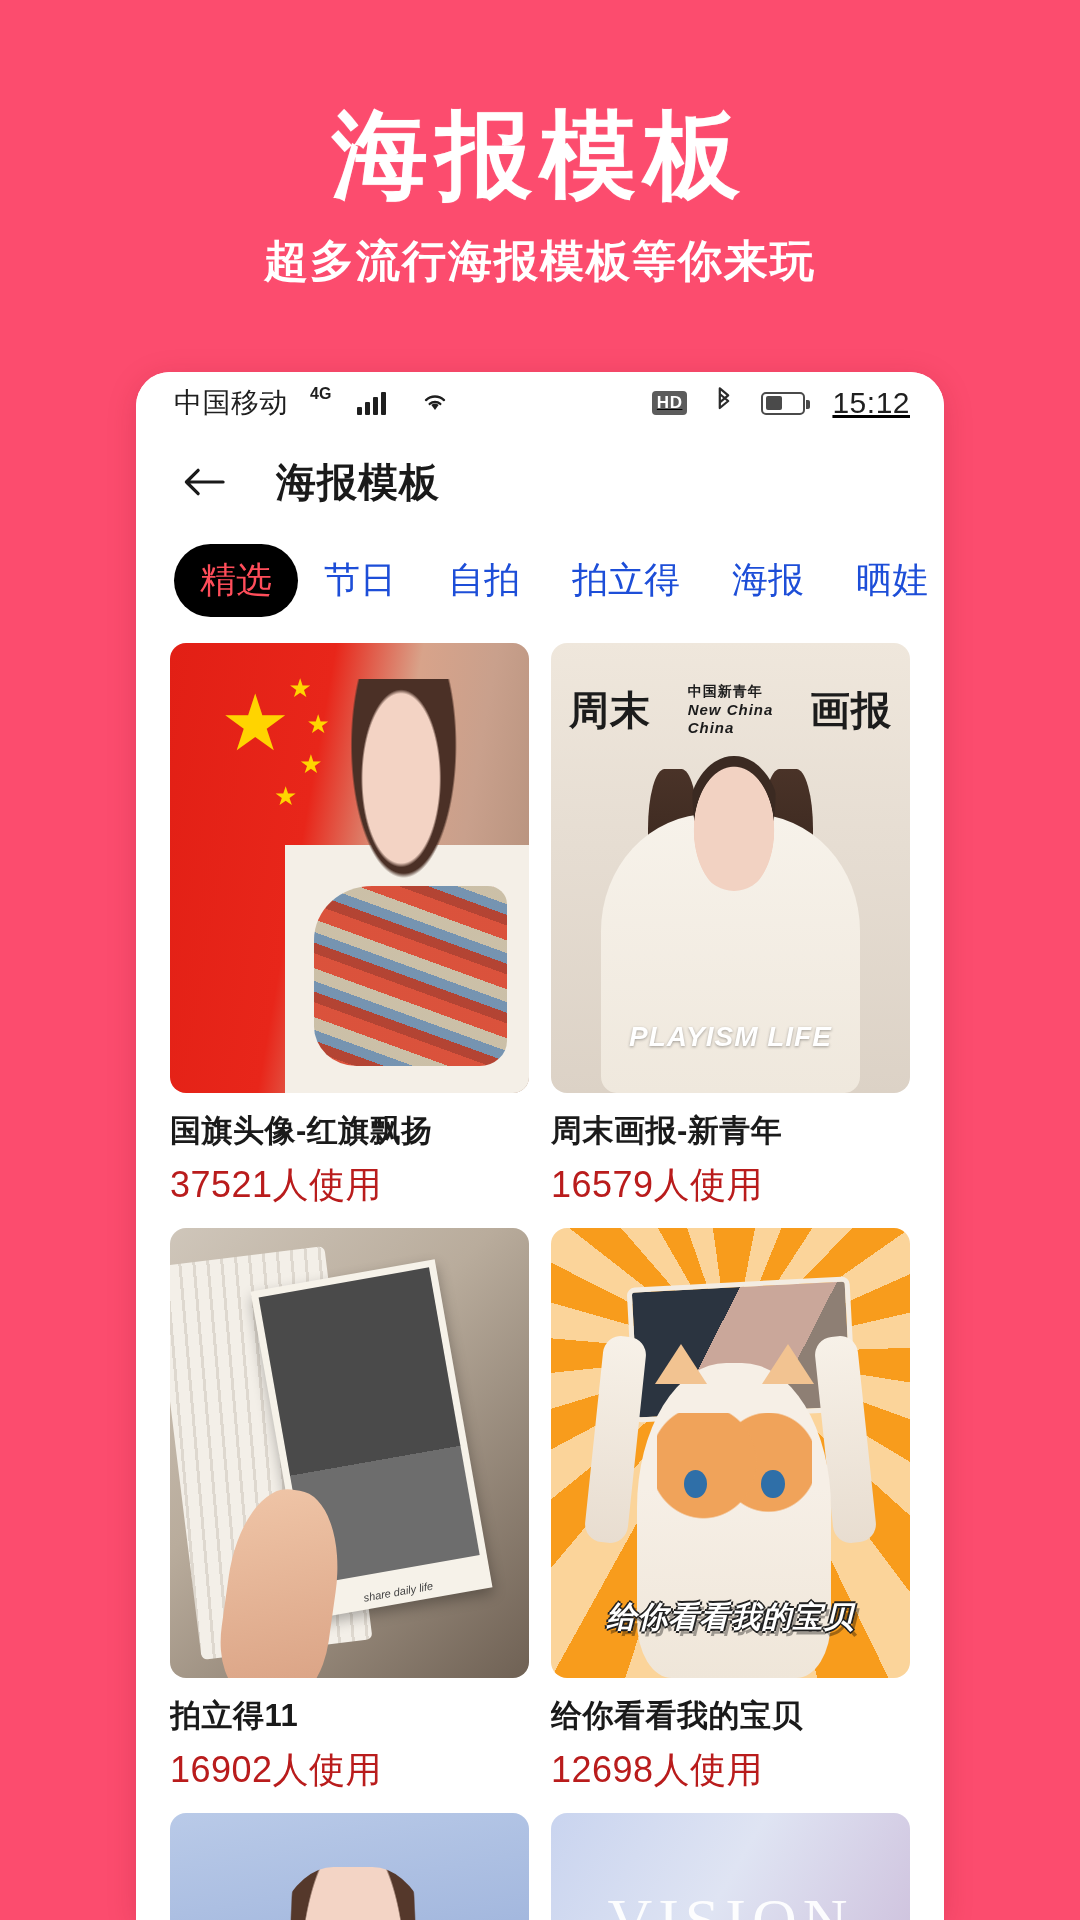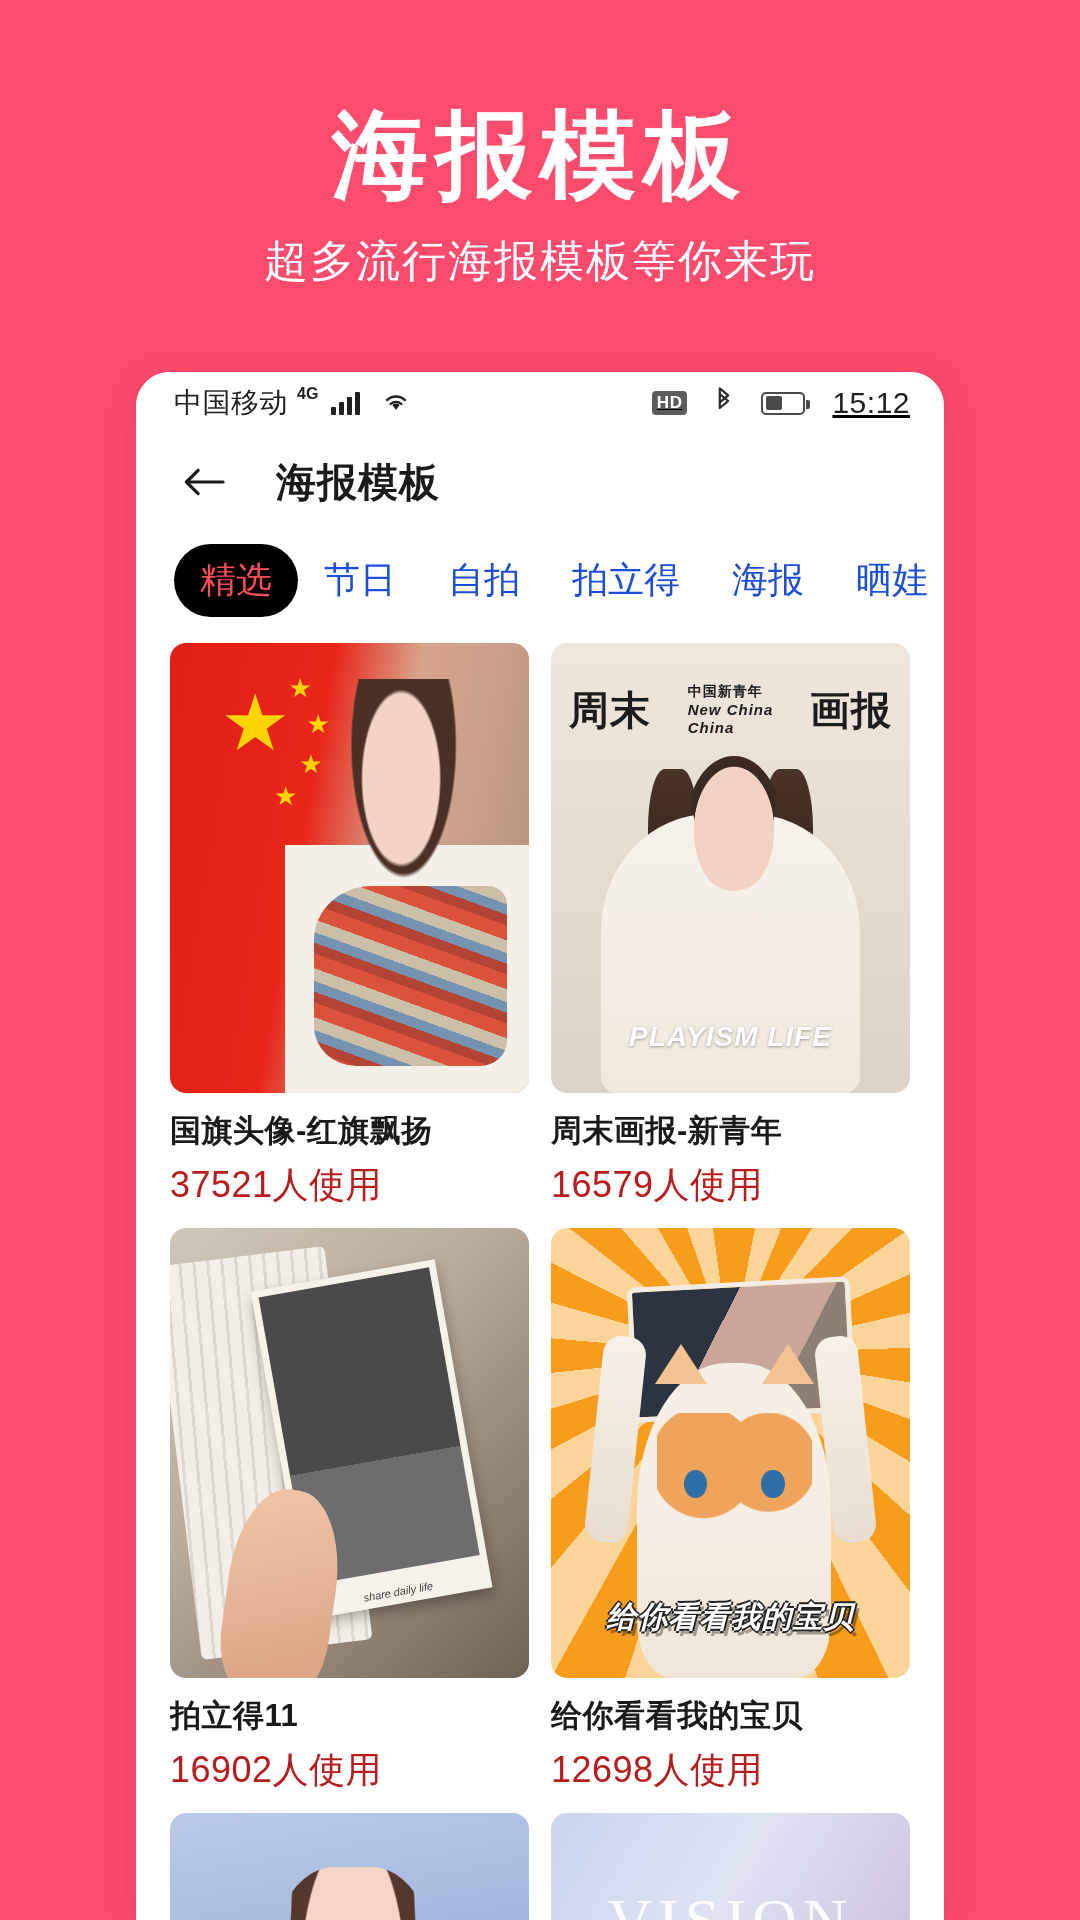--- a/index.html
+++ b/index.html
@@ -15,38 +15,38 @@
     position:absolute; top:0; left:0; width:1080px; height:380px;
     display:flex; flex-direction:column; align-items:center;
     justify-content:flex-start; padding-top:105px;
   }
   .promo-title{
     color:#ffffff; font-size:96px; font-weight:bold;
     letter-spacing:8px; line-height:1.05;
     text-shadow:0 0 1px rgba(255,255,255,.5);
   }
   .promo-sub{
-    color:#ffffff; font-size:44px; font-weight:400;
+    color:#ffffff; font-size:44px; font-weight:700;
     letter-spacing:2px; margin-top:26px;
   }
   
   .phone{
     position:absolute; left:136px; top:372px;
     width:808px; height:1548px;
     background:#ffffff;
     border-radius:34px 34px 0 0;
     overflow:hidden;
     box-shadow:0 6px 30px rgba(120,0,25,.18);
   }
   
   .statusbar{
     height:62px; display:flex; align-items:center;
     padding:0 34px 0 38px; background:#fff;
   }
-  .sb-left{ display:flex; align-items:center; gap:11px; }
+  .sb-left{ display:flex; align-items:center; gap:24px; }
   .carrier{ font-size:28px; color:#1f1f1f; letter-spacing:.5px; }
   .netlabel{ font-size:16px; color:#1f1f1f; position:relative; top:-9px; left:-2px; font-weight:600;}
   .bars{ display:flex; align-items:flex-end; gap:3px; height:24px; }
   .bars i{ display:block; width:5px; background:#1f1f1f; border-radius:1px;}
   .bars i:nth-child(1){height:8px}.bars i:nth-child(2){height:13px}
   .bars i:nth-child(3){height:18px}.bars i:nth-child(4){height:23px}
   .wifi{ margin-left:10px; }
   .sb-spacer{ flex:1; }
   .sb-right{ display:flex; align-items:center; gap:27px;text-decoration:underline; }
   .hd{

